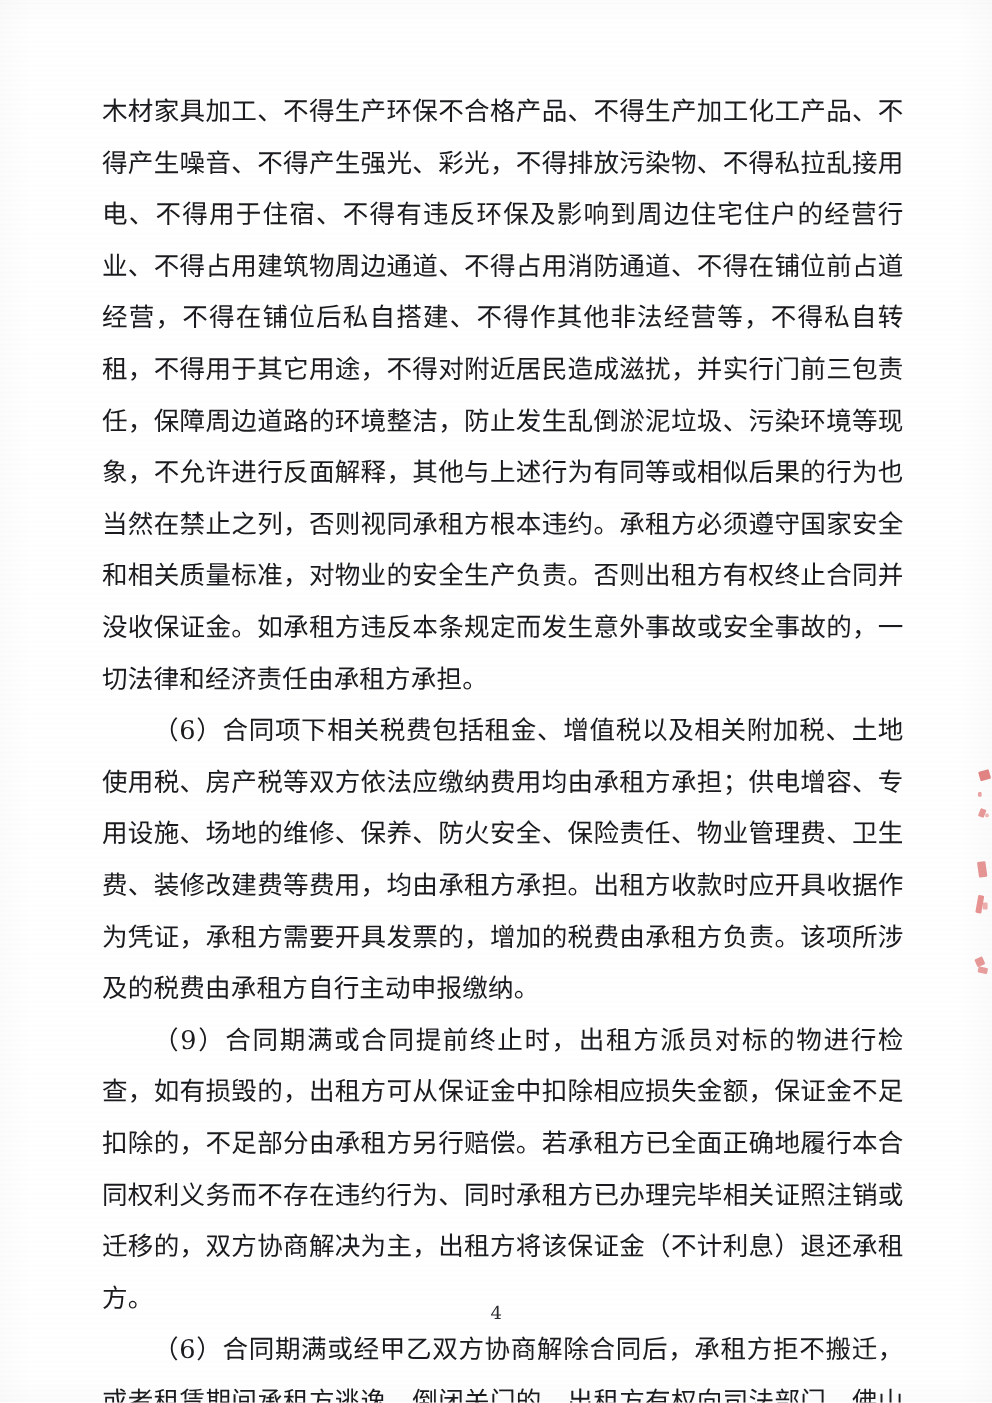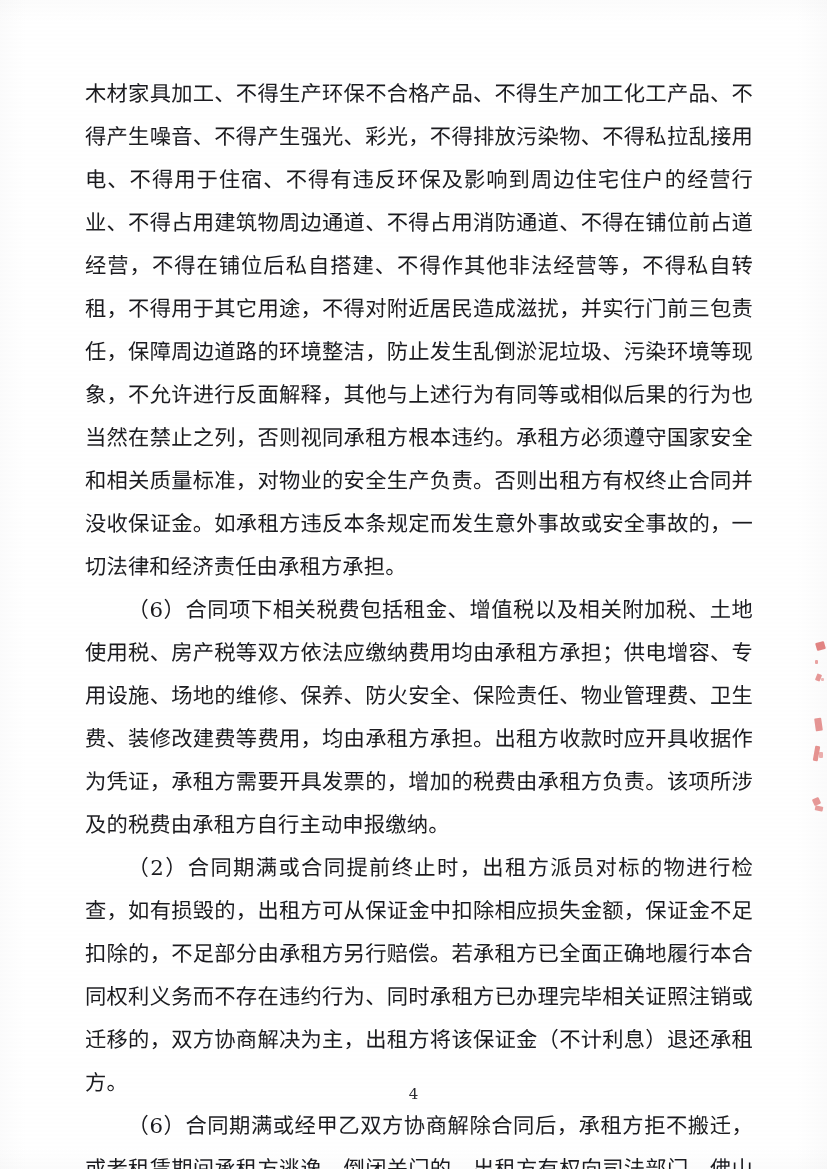--- a/index.html
+++ b/index.html
@@ -106,21 +106,21 @@
 </head>
 <body>
 
 <div class="page">
 
   <div class="page-cast"></div>
 
   <div class="body-text">
     <p class="para">木材家具加工、不得生产环保不合格产品、不得生产加工化工产品、不得产生噪音、不得产生强光、彩光，不得排放污染物、不得私拉乱接用电、不得用于住宿、不得有违反环保及影响到周边住宅住户的经营行业、不得占用建筑物周边通道、不得占用消防通道、不得在铺位前占道经营，不得在铺位后私自搭建、不得作其他非法经营等，不得私自转租，不得用于其它用途，不得对附近居民造成滋扰，并实行门前三包责任，保障周边道路的环境整洁，防止发生乱倒淤泥垃圾、污染环境等现象，不允许进行反面解释，其他与上述行为有同等或相似后果的行为也当然在禁止之列，否则视同承租方根本违约。承租方必须遵守国家安全和相关质量标准，对物业的安全生产负责。否则出租方有权终止合同并没收保证金。如承租方违反本条规定而发生意外事故或安全事故的，一切法律和经济责任由承租方承担。</p>
     <p class="para indent">（6）合同项下相关税费包括租金、增值税以及相关附加税、土地使用税、房产税等双方依法应缴纳费用均由承租方承担；供电增容、专用设施、场地的维修、保养、防火安全、保险责任、物业管理费、卫生费、装修改建费等费用，均由承租方承担。出租方收款时应开具收据作为凭证，承租方需要开具发票的，增加的税费由承租方负责。该项所涉及的税费由承租方自行主动申报缴纳。</p>
-    <p class="para indent">（2）合同期满或合同提前终止时，出租方派员对标的物进行检查，如有损毁的，出租方可从保证金中扣除相应损失金额，保证金不足扣除的，不足部分由承租方另行赔偿。若承租方已全面正确地履行本合同权利义务而不存在违约行为、同时承租方已办理完毕相关证照注销或迁移的，双方协商解决为主，出租方将该保证金（不计利息）退还承租方。</p>
+    <p class="para indent">（9）合同期满或合同提前终止时，出租方派员对标的物进行检查，如有损毁的，出租方可从保证金中扣除相应损失金额，保证金不足扣除的，不足部分由承租方另行赔偿。若承租方已全面正确地履行本合同权利义务而不存在违约行为、同时承租方已办理完毕相关证照注销或迁移的，双方协商解决为主，出租方将该保证金（不计利息）退还承租方。</p>
     <p class="para indent">（6）合同期满或经甲乙双方协商解除合同后，承租方拒不搬迁，或者租赁期间承租方逃逸、倒闭关门的，出租方有权向司法部门、佛山市顺德区公证处</p>
   </div>
 
   <div class="page-number">4</div>
 
   <div class="seal-layer">
     <span class="seal-mark sm1"></span>
     <span class="seal-mark sm2"></span>
     <span class="seal-mark sm3"></span>
     <span class="seal-mark sm4"></span>

